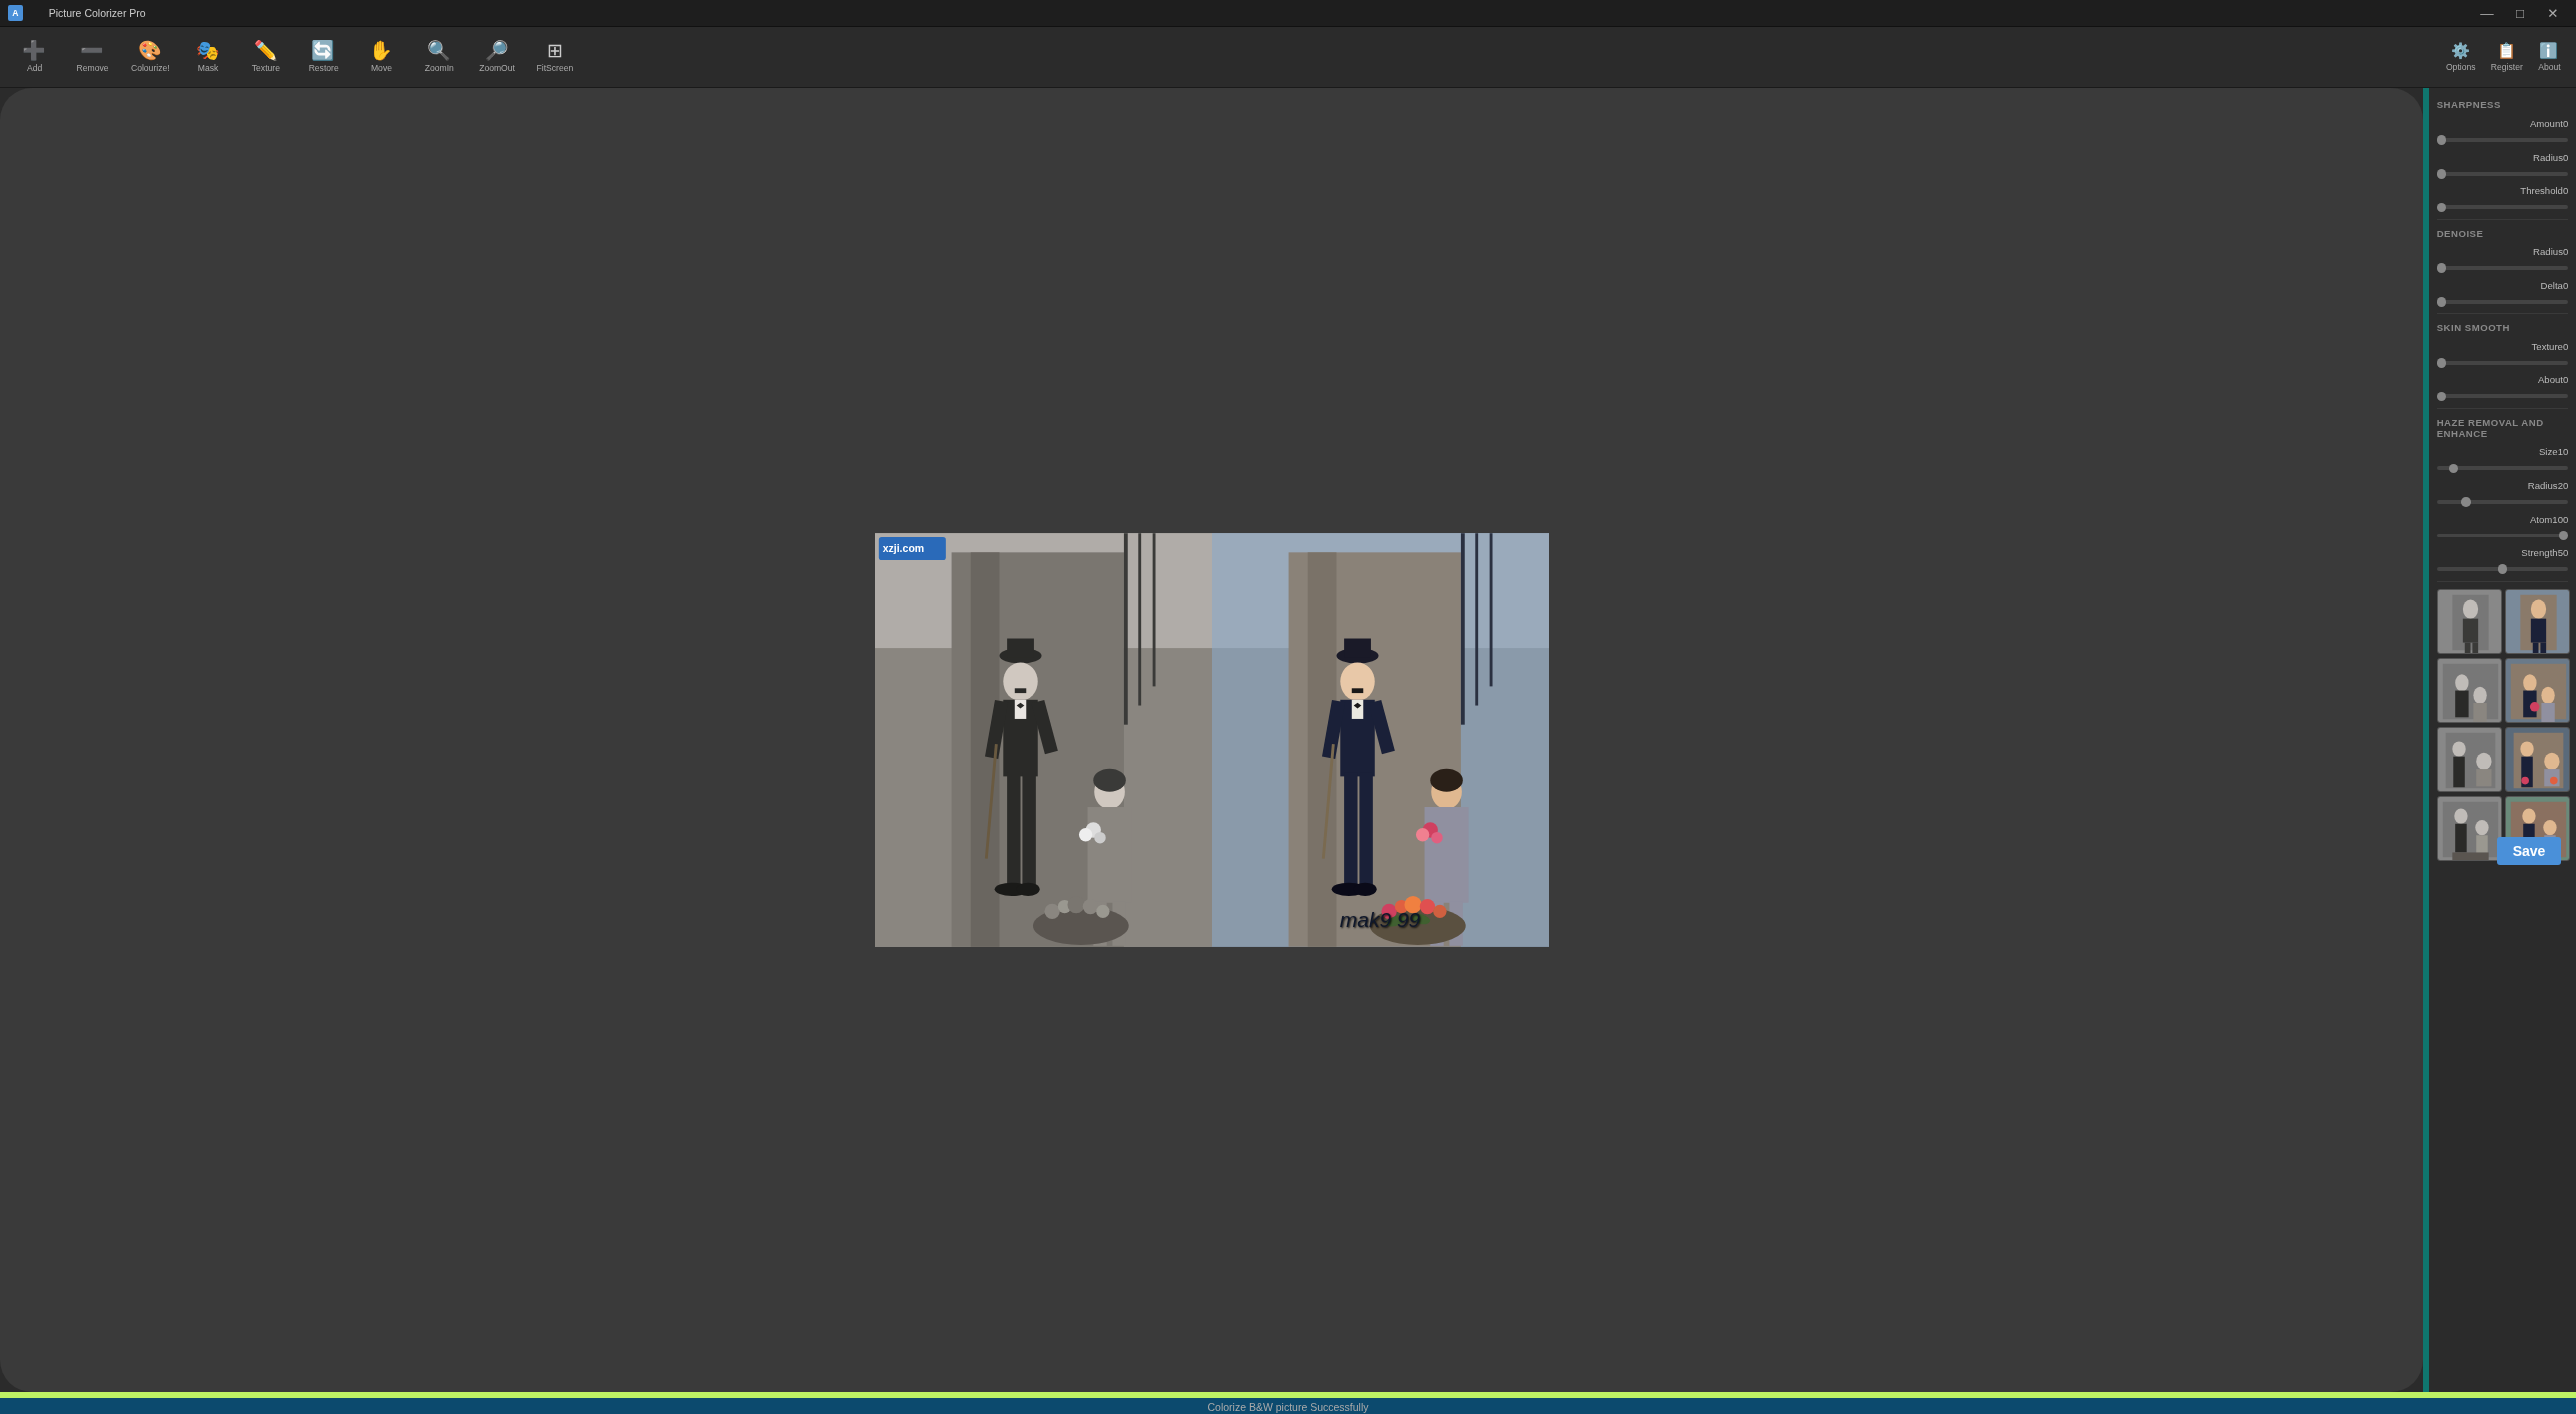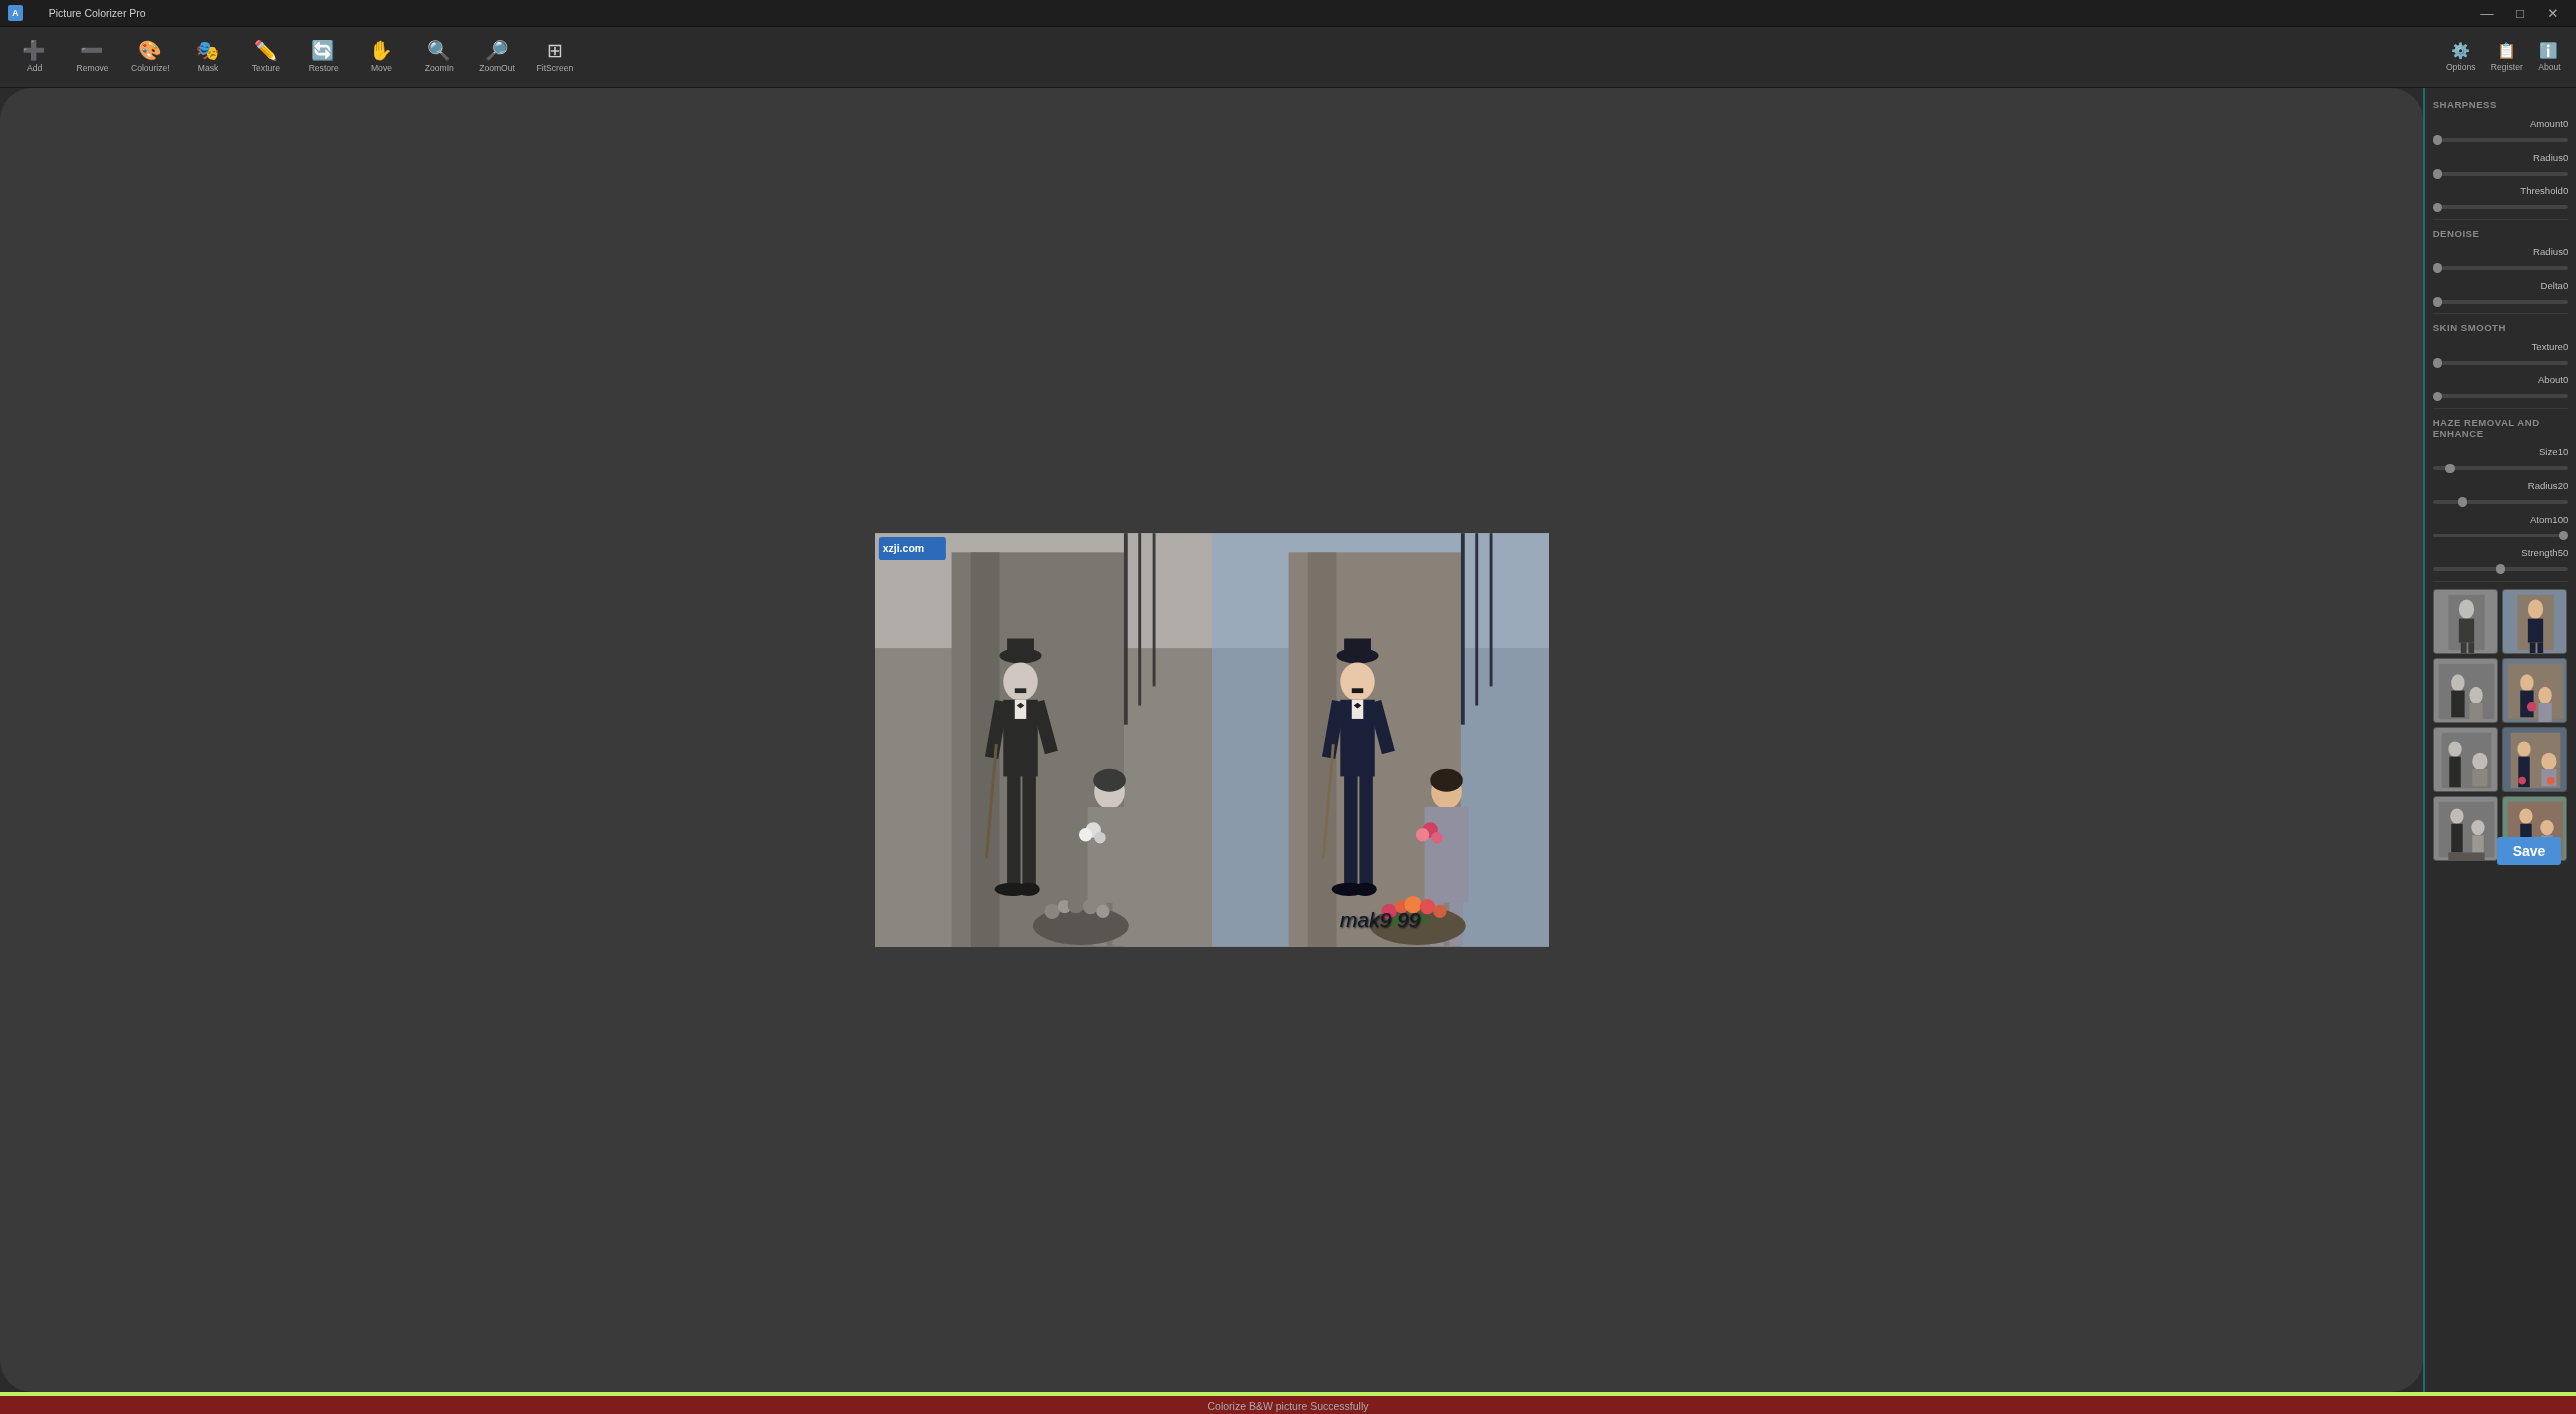--- a/index.html
+++ b/index.html
@@ -142,21 +142,21 @@
       font-weight: normal;
       font-style: italic;
       text-shadow: 1px 1px 1.9px rgba(0,0,0,0.8);
       white-space: nowrap;
     }
 
     
     #right-panel {
       width: 153px;
       background: #2b2b2b;
-      border-left: 2px solid #0f766e;
+      border-left: 6px solid #0f766e;
       overflow-y: auto;
       padding: 7.7px;
       flex-shrink: 0;
     }
 
     .section-header {
       font-size: 9.6px;
       color: #888;
       font-weight: bold;
       letter-spacing: 0.5px;
@@ -217,22 +217,22 @@
       background: #444;
       border-radius: 2.9px;
       overflow: hidden;
       border: 1px solid #555;
       cursor: pointer;
     }
 
     
     #status-bar {
       height: 23px;
-      background: #7f1d1d;
-      border-top: 4px solid #bef264;
+      background: #0c4a6e;
+      border-top: 6px solid #bef264;
       display: flex;
       align-items: center;
       justify-content: center;
       flex-shrink: 0;
     }
 
     #status-text {
       font-size: 10.5px;
       color: #aaa;
     }

